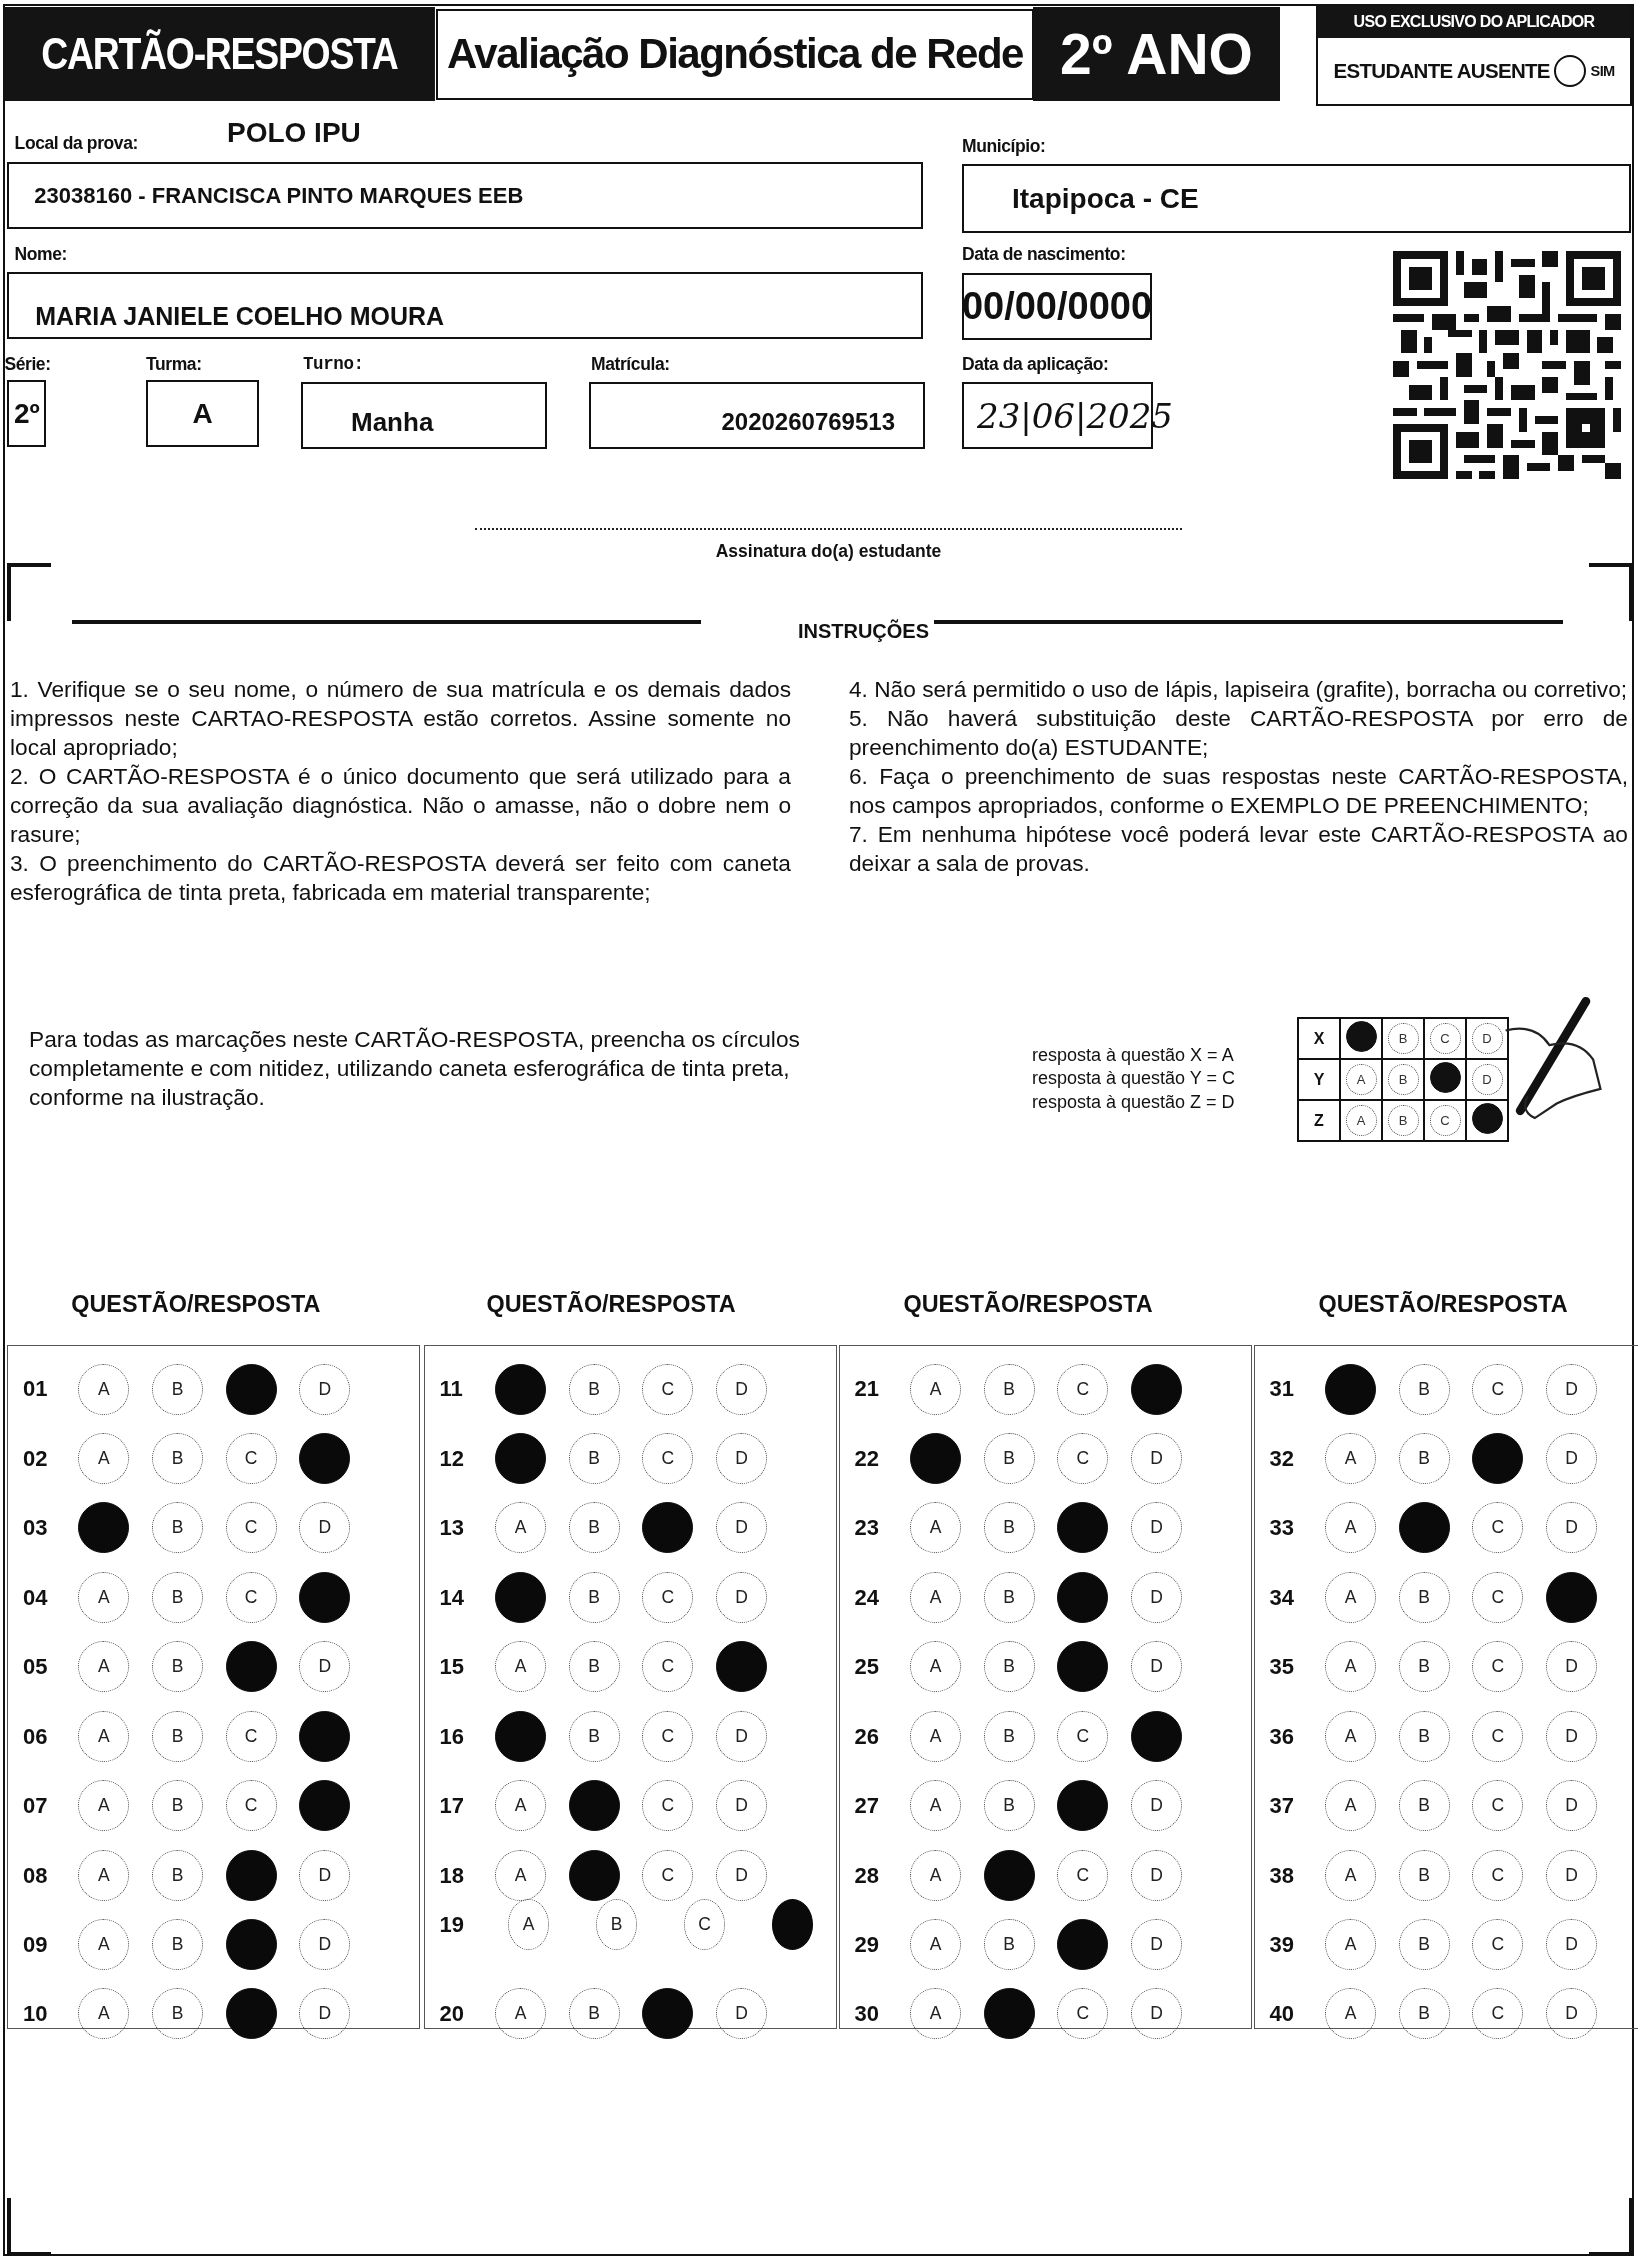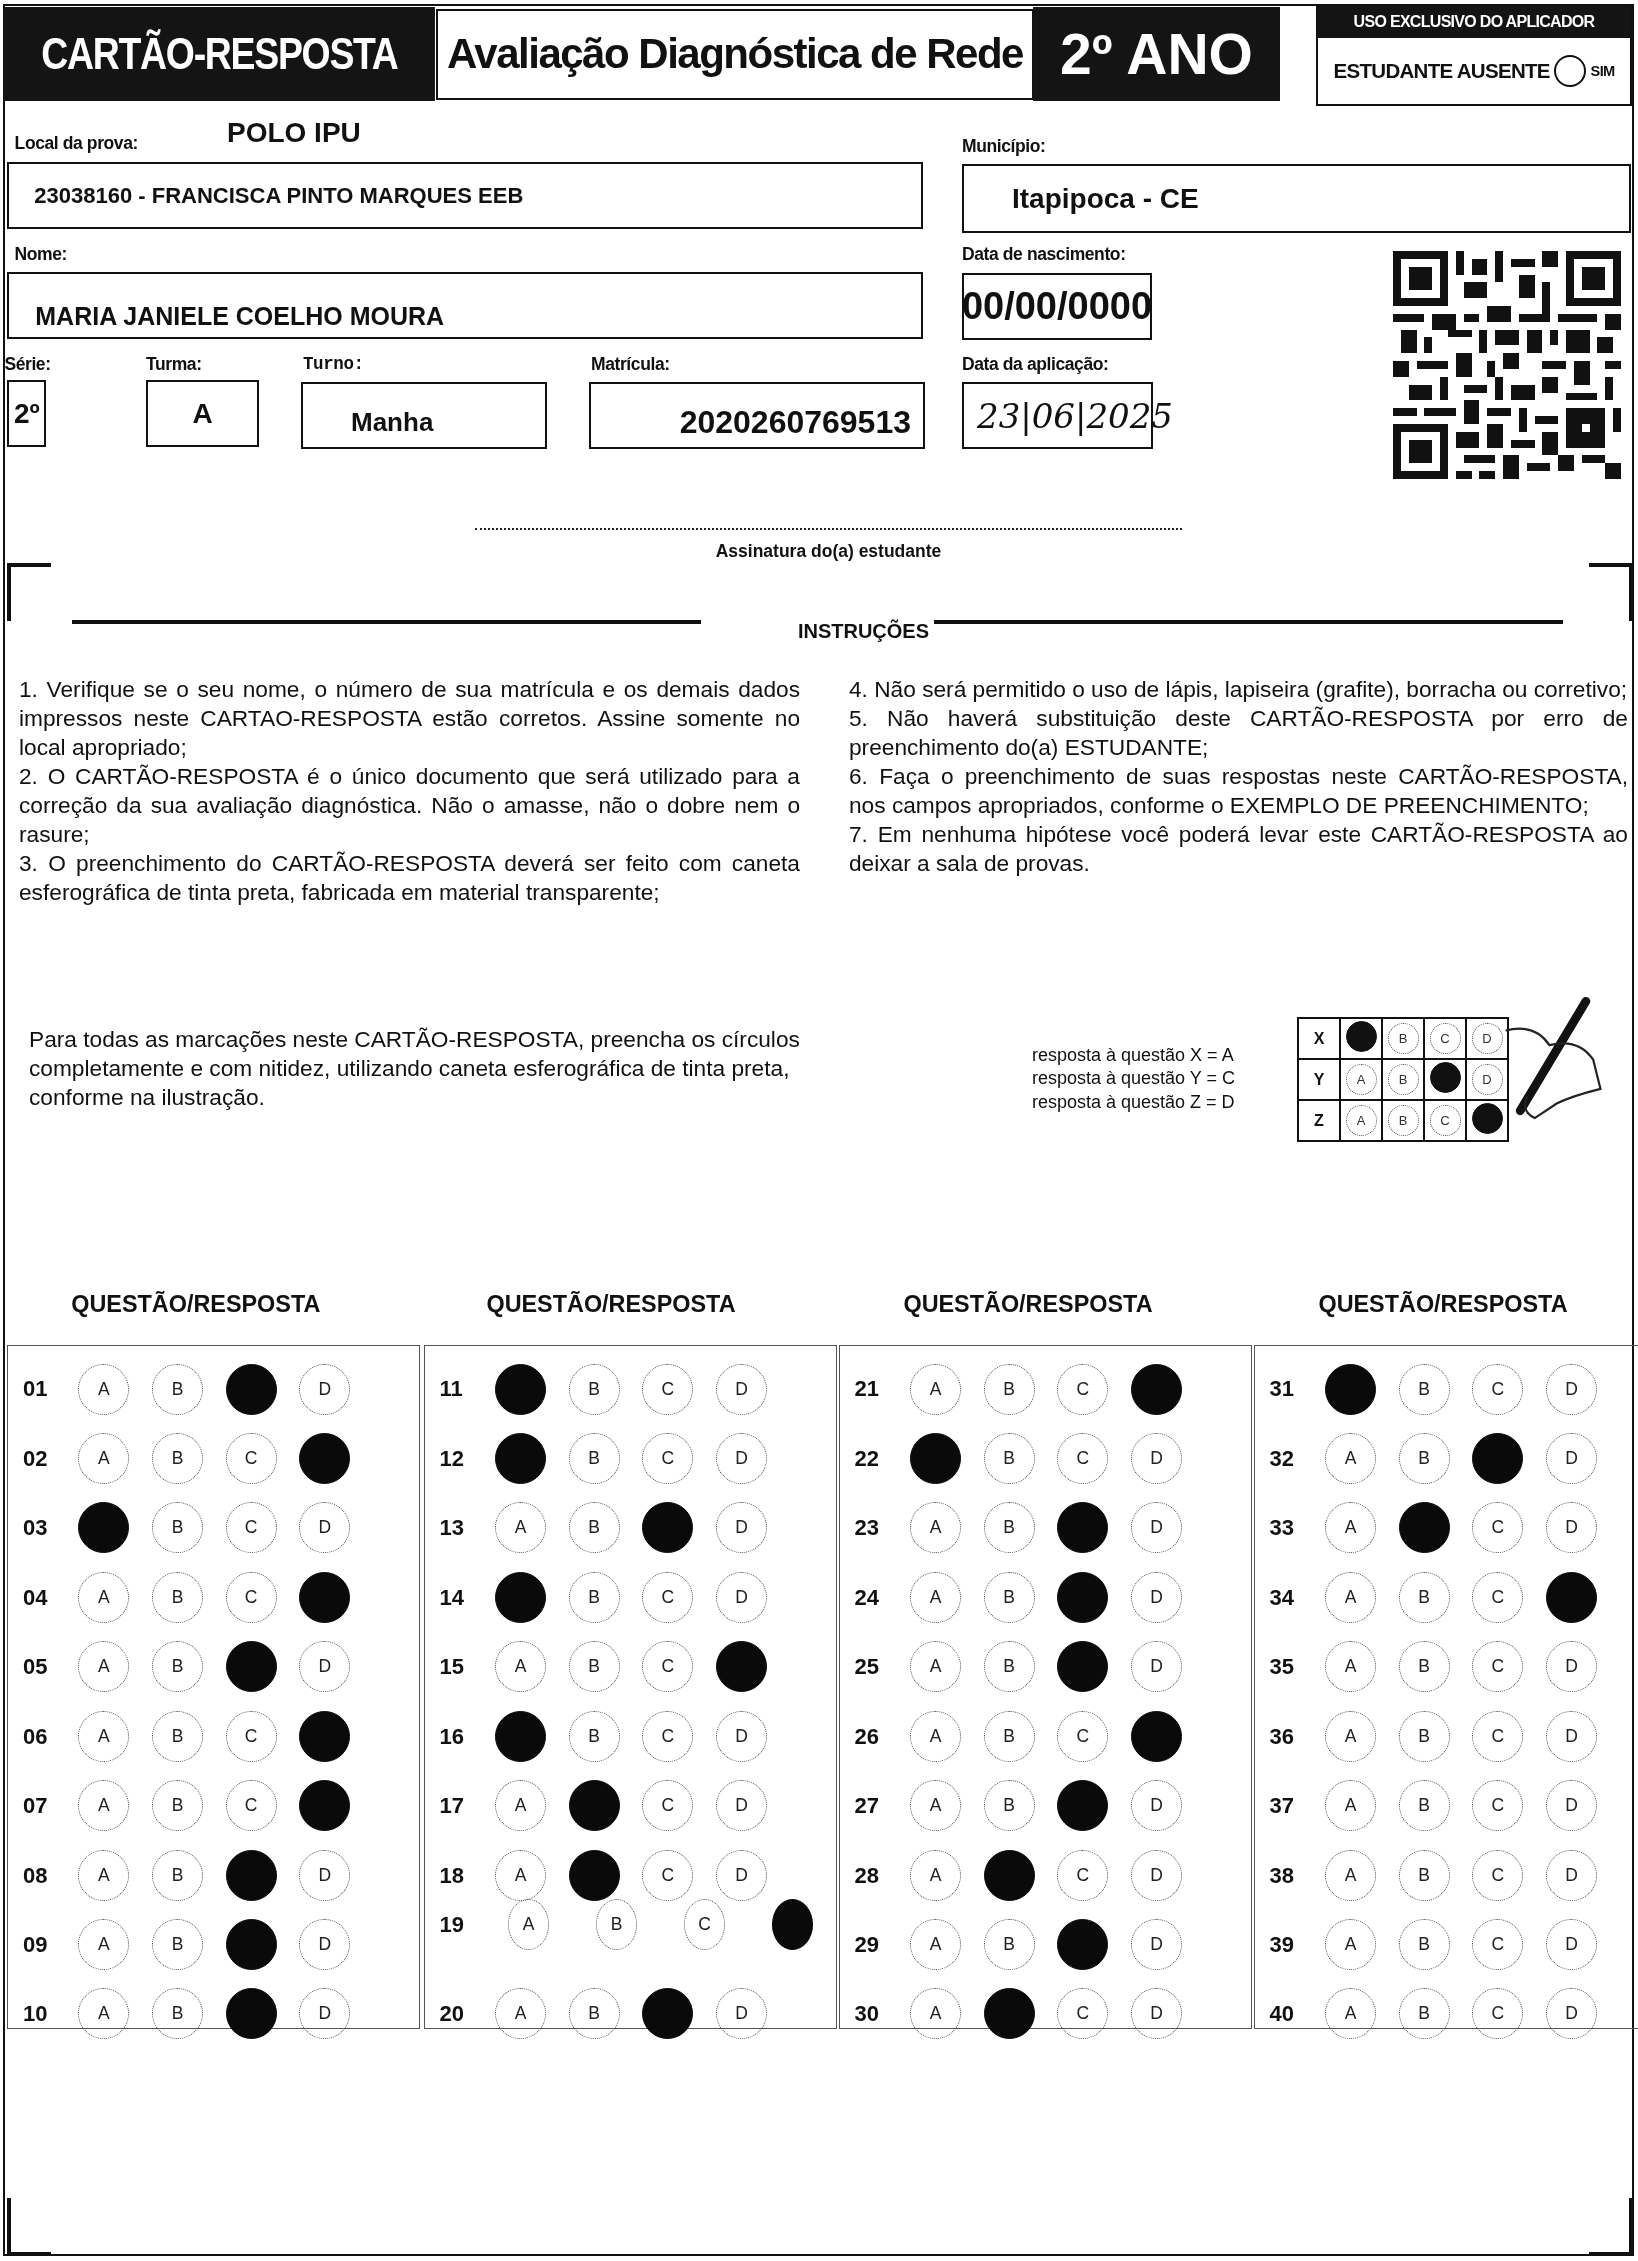--- a/index.html
+++ b/index.html
@@ -100,21 +100,21 @@
 </div>
 <div class="lbl" style="left:146px;top:354px;">Turma:</div>
 <div class="box" style="left:146px;top:380px;width:113px;height:67px;justify-content:center;font-size:28px;">
   <span>A</span>
 </div>
 <div class="lbl" style="left:303px;top:354px;font-family:Liberation Mono, monospace;">Turno:</div>
 <div class="box" style="left:301px;top:382px;width:246px;height:67px;padding-left:48px;padding-top:13px;font-size:26px;">
   <span>Manha</span>
 </div>
 <div class="lbl" style="left:591px;top:354px;">Matrícula:</div>
-<div class="box" style="left:589px;top:382px;width:336px;height:67px;justify-content:flex-end;padding-right:12px;padding-top:13px;font-size:32px;">
+<div class="box" style="left:589px;top:382px;width:336px;height:67px;justify-content:flex-end;padding-right:28px;padding-top:13px;font-size:24px;">
   <span>2020260769513</span>
 </div>
 <div class="lbl" style="left:962px;top:354px;">Data da aplicação:</div>
 <div class="box" style="left:962px;top:382px;width:191px;height:67px;padding-left:13px;font-size:34px;font-weight:normal;font-family:'DejaVu Serif', serif;font-style:italic;">
   <span>23|06|2025</span>
 </div>
 
 <svg class="qr" viewBox="0 0 29 29" shape-rendering="crispEdges">
   <rect width="29" height="29" fill="#fff"></rect>
   <g fill="#111">
@@ -190,21 +190,21 @@
 
 <div class="corner c-tl"></div>
 <div class="corner c-tr"></div>
 <div class="corner c-bl"></div>
 <div class="corner c-br"></div>
 
 <div class="instr-bar" style="left:72px;width:629px;"></div>
 <div class="instr-title">INSTRUÇÕES</div>
 <div class="instr-bar" style="left:934px;width:629px;"></div>
 
-<div class="instr-col" style="left:19px;width:781px;">
+<div class="instr-col" style="left:10px;width:781px;">
   <p>1. Verifique se o seu nome, o número de sua matrícula e os demais dados impressos neste CARTAO-RESPOSTA estão corretos. Assine somente no local apropriado;</p>
   <p>2. O CARTÃO-RESPOSTA é o único documento que será utilizado para a correção da sua avaliação diagnóstica. Não o amasse, não o dobre nem o rasure;</p>
   <p>3. O preenchimento do CARTÃO-RESPOSTA deverá ser feito com caneta esferográfica de tinta preta, fabricada em material transparente;</p>
 </div>
 <div class="instr-col" style="left:849px;width:779px;">
   <p>4. Não será permitido o uso de lápis, lapiseira (grafite), borracha ou corretivo;</p>
   <p>5. Não haverá substituição deste CARTÃO-RESPOSTA por erro de preenchimento do(a) ESTUDANTE;</p>
   <p>6. Faça o preenchimento de suas respostas neste CARTÃO-RESPOSTA, nos campos apropriados, conforme o EXEMPLO DE PREENCHIMENTO;</p>
   <p>7. Em nenhuma hipótese você poderá levar este CARTÃO-RESPOSTA ao deixar a sala de provas.</p>
 </div>

